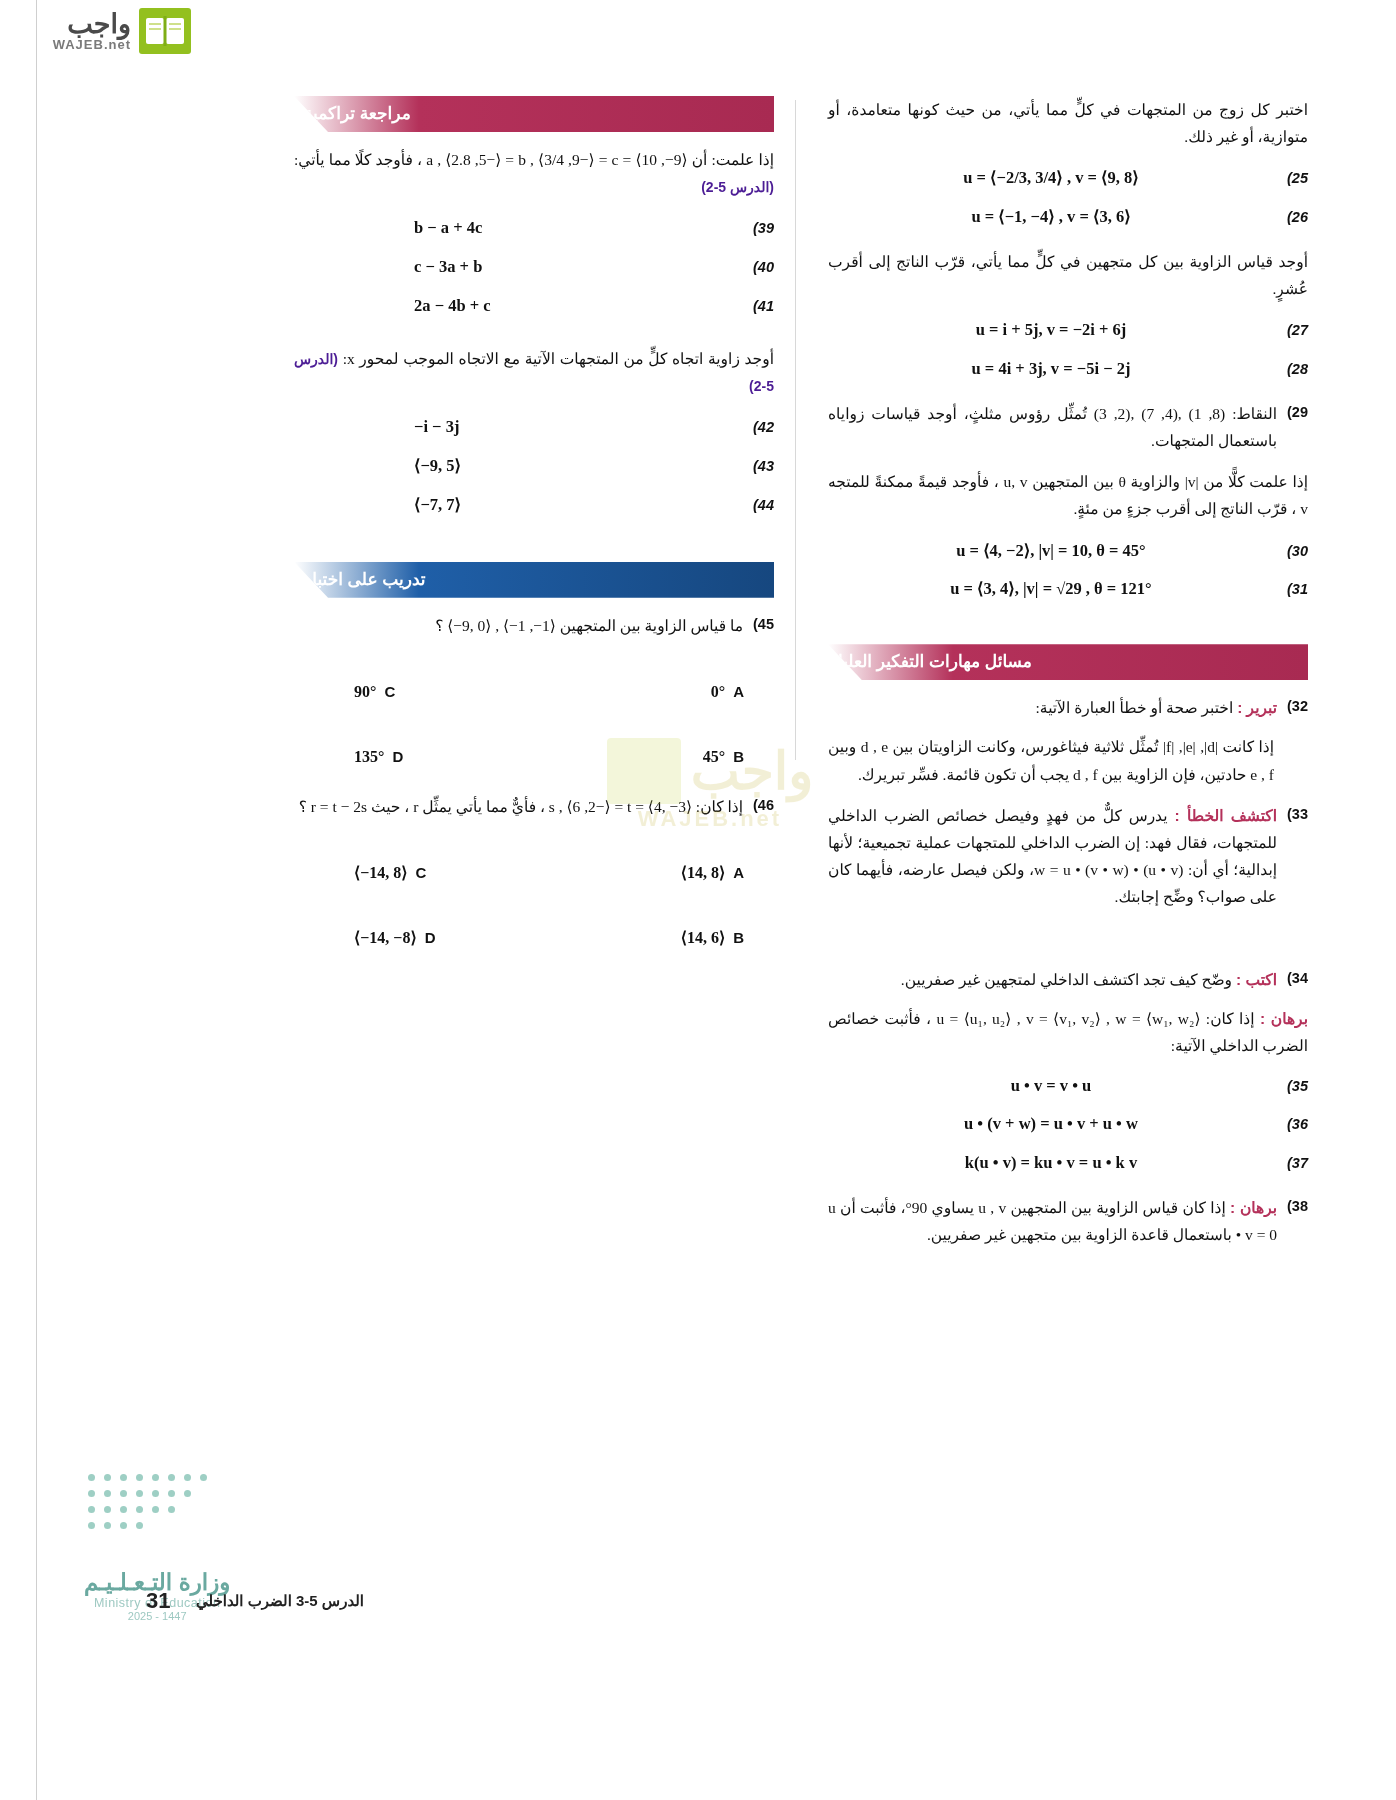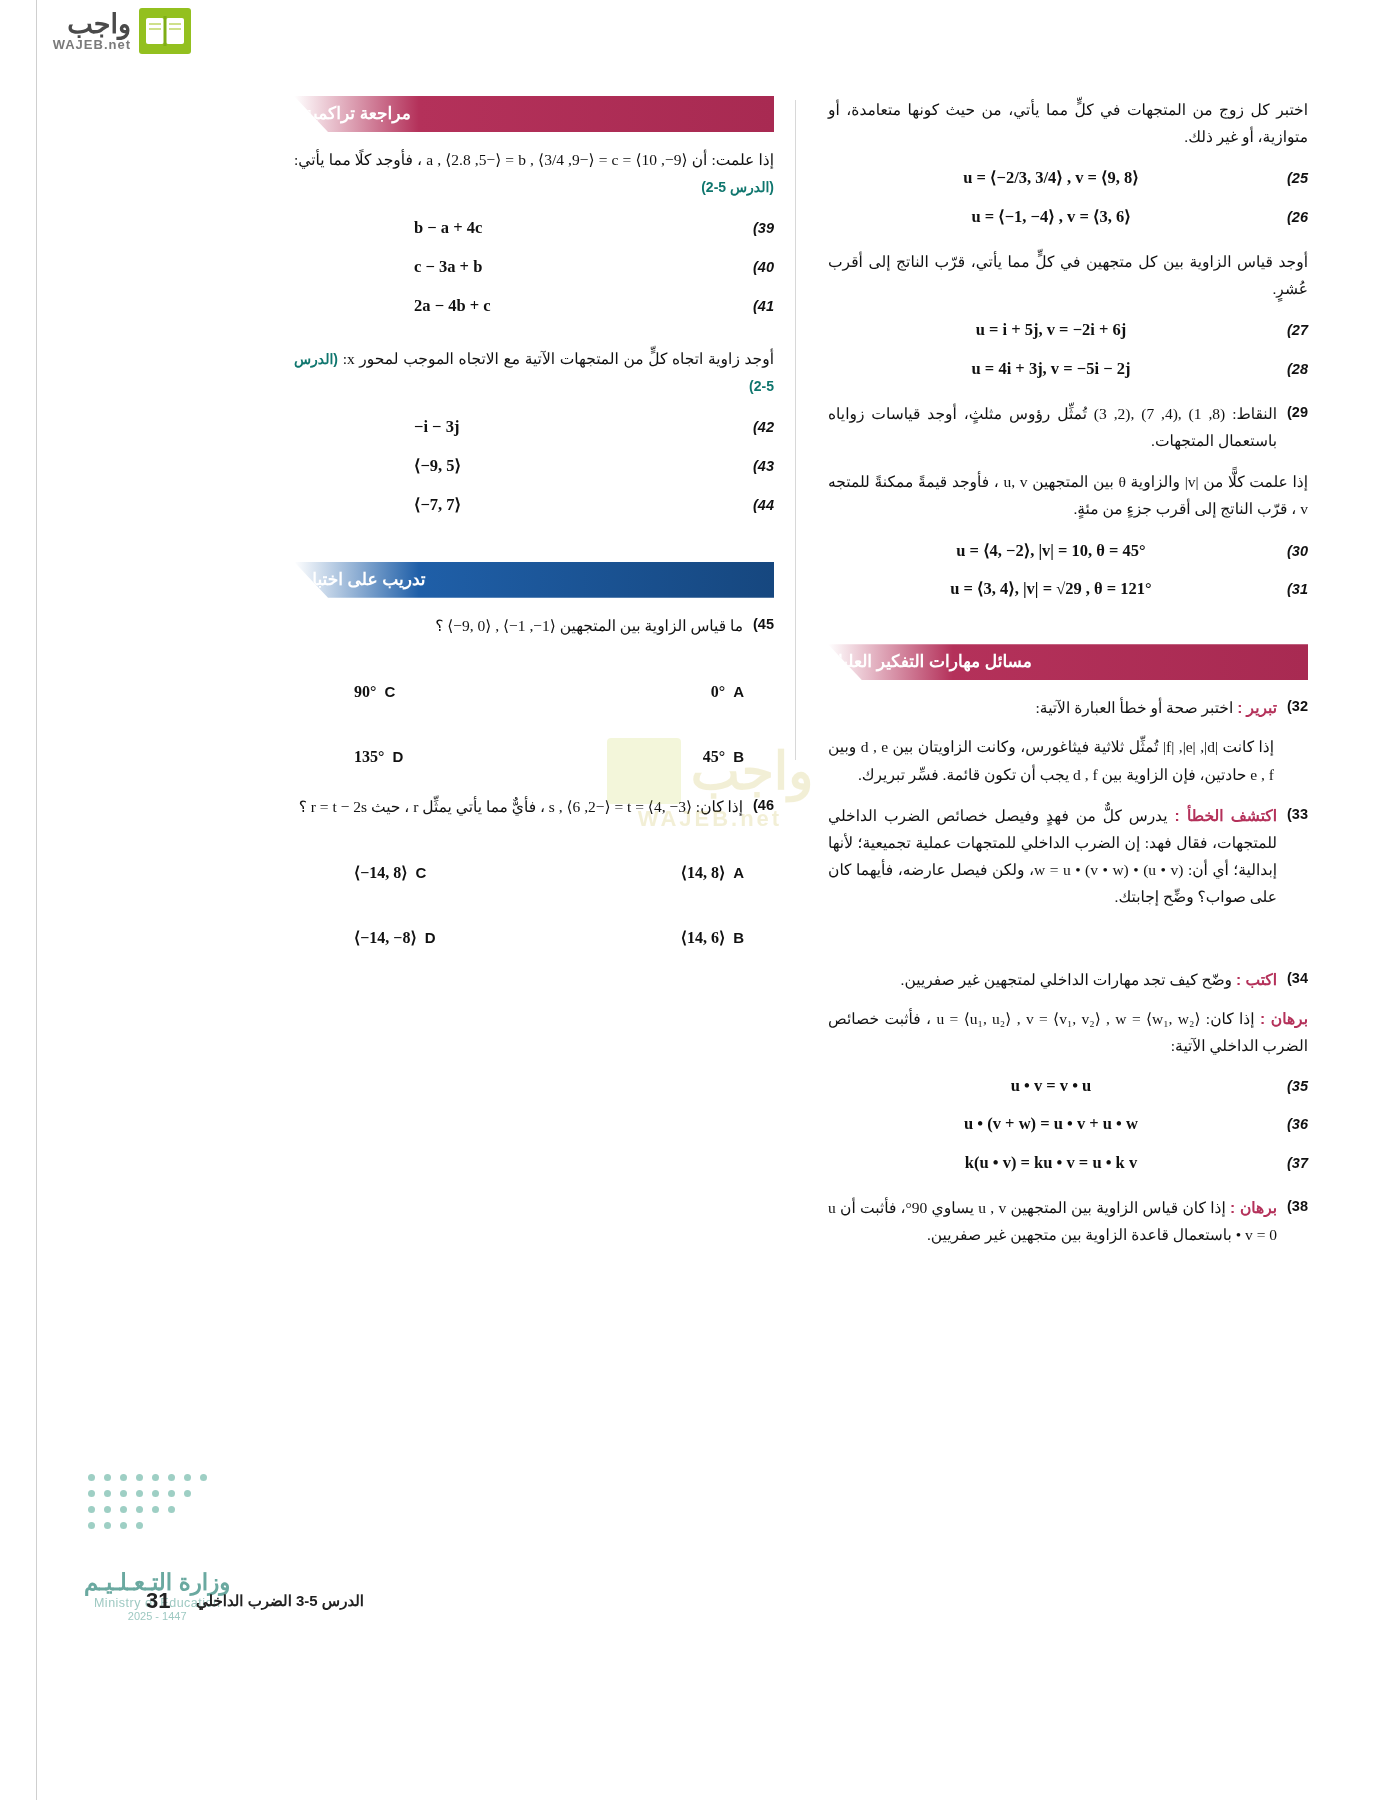--- a/index.html
+++ b/index.html
@@ -60,21 +60,21 @@
   .banner.red2{background:linear-gradient(90deg,#ffffff 0%,#b4315a 26%,#a82a52 100%);}
   .banner span{margin-right:auto;padding-left:10px;}
 
   .para{margin:0 0 14px 0;text-align:justify;}
   .num{font-family:"Liberation Sans", sans-serif;font-weight:bold;font-size:14.5px;}
   .listrow{
     display:flex;gap:10px;align-items:flex-start;margin:0 0 12px 0;
   }
   .listrow .txt{flex:1;text-align:justify;}
   .kw-red{color:#b4315a;font-weight:bold;font-family:"Liberation Sans", sans-serif;}
-  .lessonref{color:#0f766e;font-family:"Liberation Sans", sans-serif;font-weight:bold;font-size:14px;}
+  .lessonref{color:#4c1d95;font-family:"Liberation Sans", sans-serif;font-weight:bold;font-size:14px;}
   .eqline{
     display:flex;align-items:baseline;margin:10px 0;
   }
   .eqline .n{width:34px;flex:none;font-family:"Liberation Sans",sans-serif;font-weight:bold;font-size:14.5px;font-style:italic;}
   .eqline .e{flex:1;text-align:center;direction:ltr;font-weight:bold;font-size:16.5px;}
   .eqline .e.rightal{text-align:left;padding-left:120px;}
 
   
   .choices{display:flex;flex-direction:column;gap:10px;margin:10px 0 6px 0;}
   .choice-row{display:flex;justify-content:space-between;padding:0 30px 0 60px;}
@@ -196,21 +196,21 @@
       <span class="txt">
         <span class="kw-red">اكتشف الخطأ :</span>
         <span>يدرس كلٌّ من فهدٍ وفيصل خصائص الضرب الداخلي للمتجهات، فقال فهد: إن الضرب الداخلي للمتجهات عملية تجميعية؛ لأنها إبدالية؛ أي أن: (u • v) • w = u • (v • w)، ولكن فيصل عارضه، فأيهما كان على صواب؟ وضِّح إجابتك.</span>
       </span>
     </div>
 
     <div class="listrow" style="margin-top:56px">
       <span class="num">34)</span>
       <span class="txt">
         <span class="kw-red">اكتب :</span>
-        <span>وضّح كيف تجد مهارات الداخلي لمتجهين غير صفريين.</span>
+        <span>وضّح كيف تجد اكتشف الداخلي لمتجهين غير صفريين.</span>
       </span>
     </div>
 
     <div class="listrow" style="margin-top:10px">
       <span class="txt">
         <span class="kw-red">برهان :</span>
         <span>إذا كان: u = ⟨u₁, u₂⟩ , v = ⟨v₁, v₂⟩ , w = ⟨w₁, w₂⟩ ، فأثبت خصائص الضرب الداخلي الآتية:</span>
       </span>
     </div>
 

